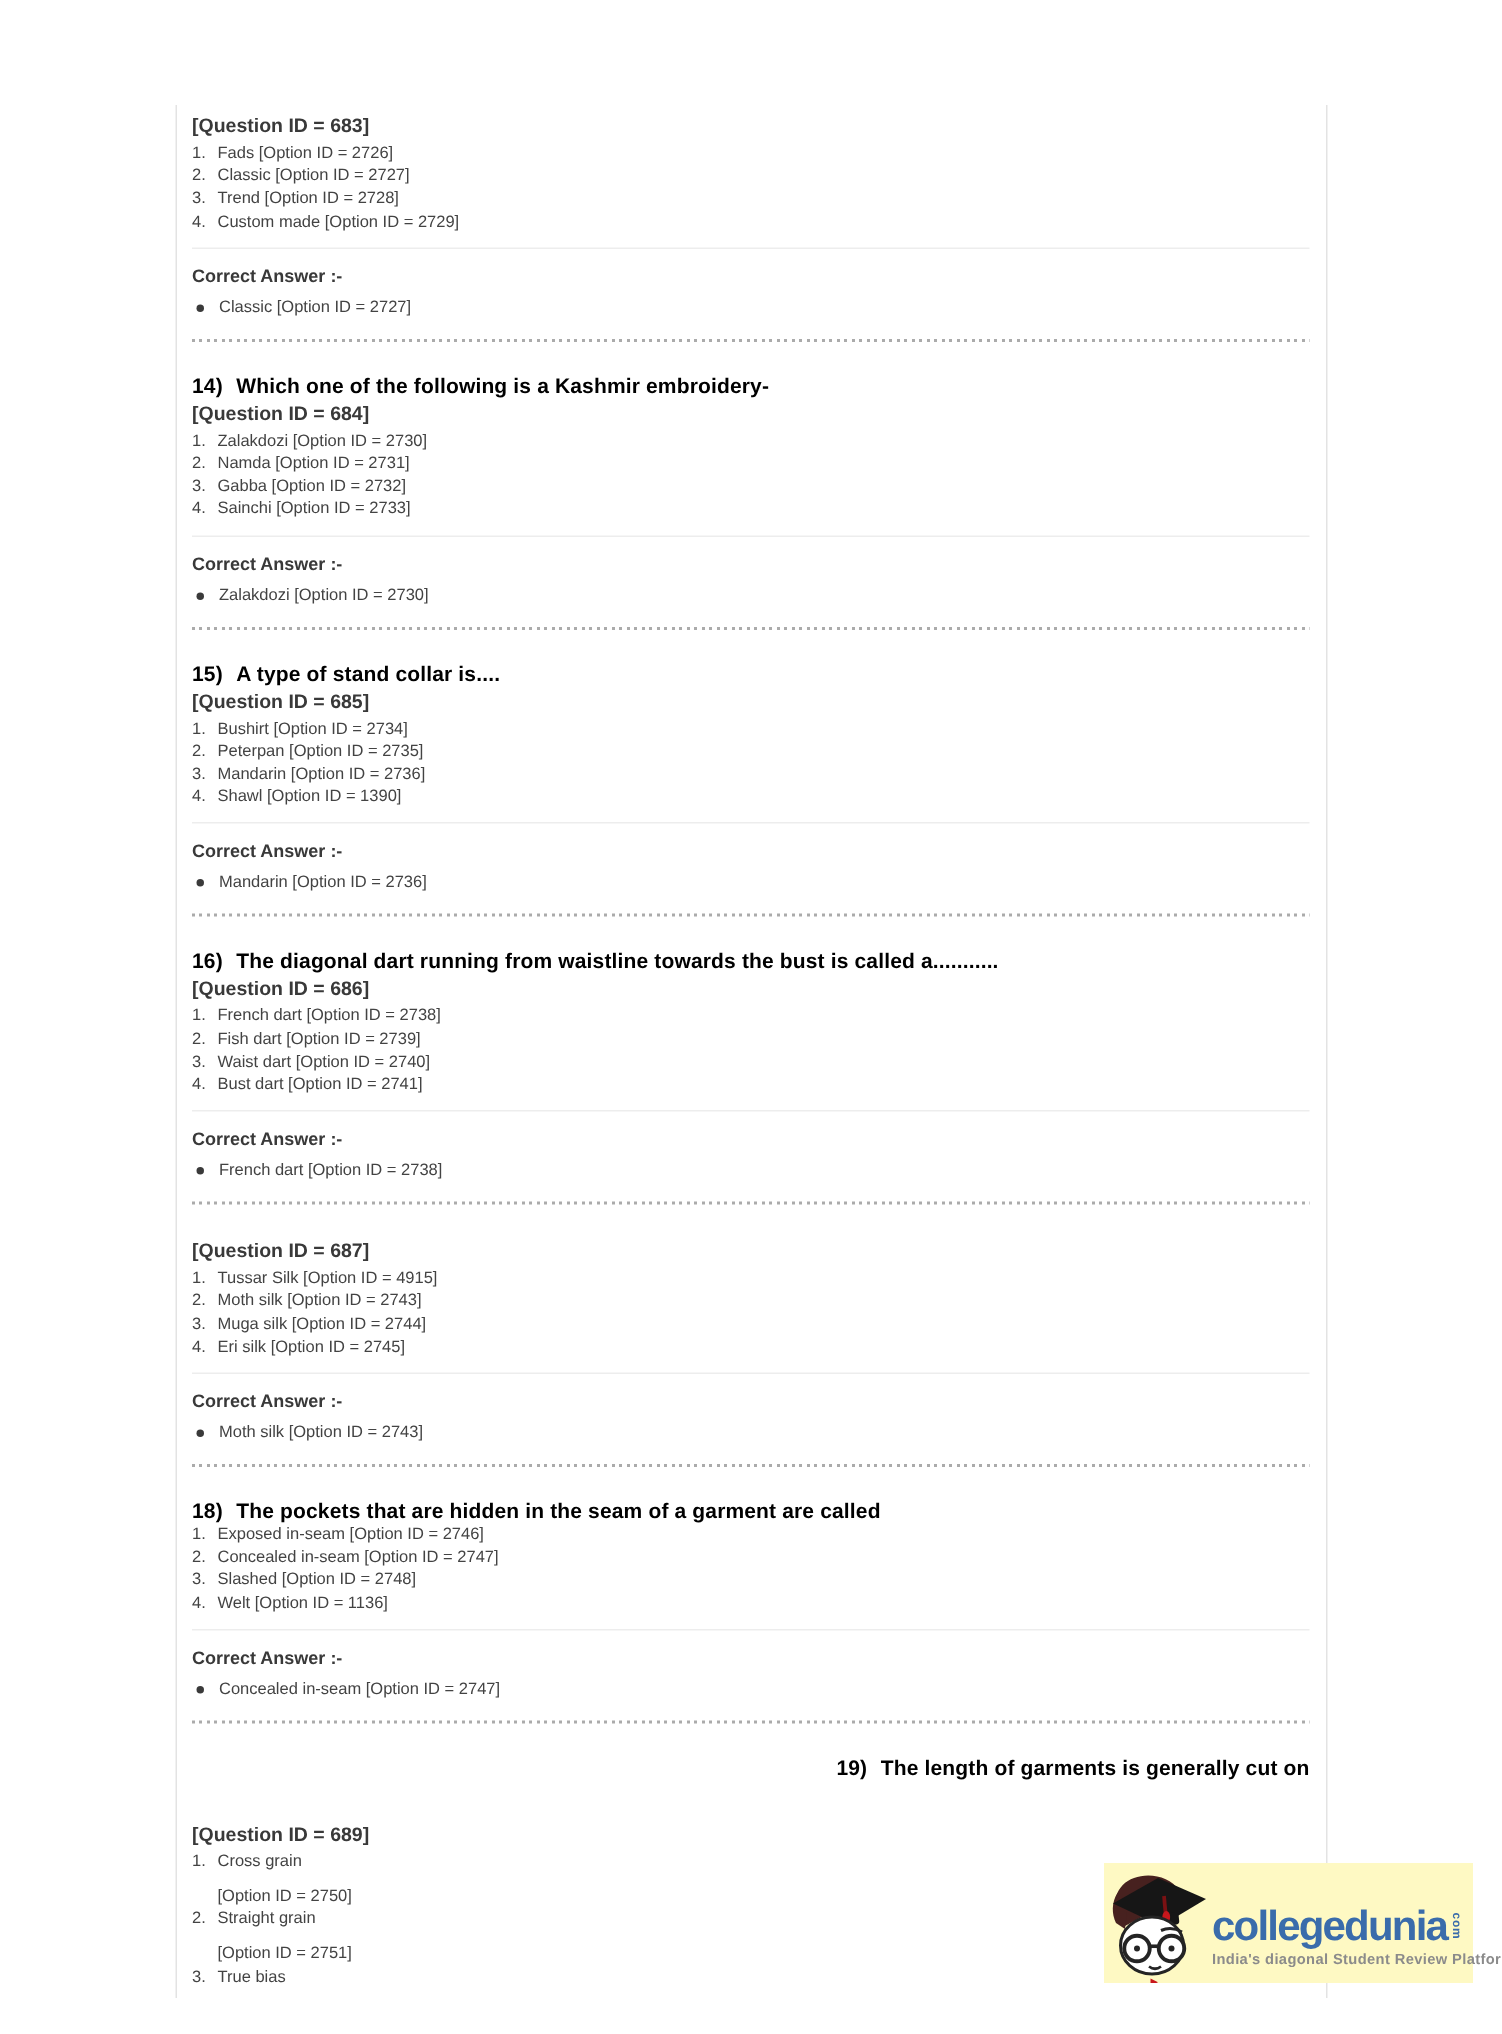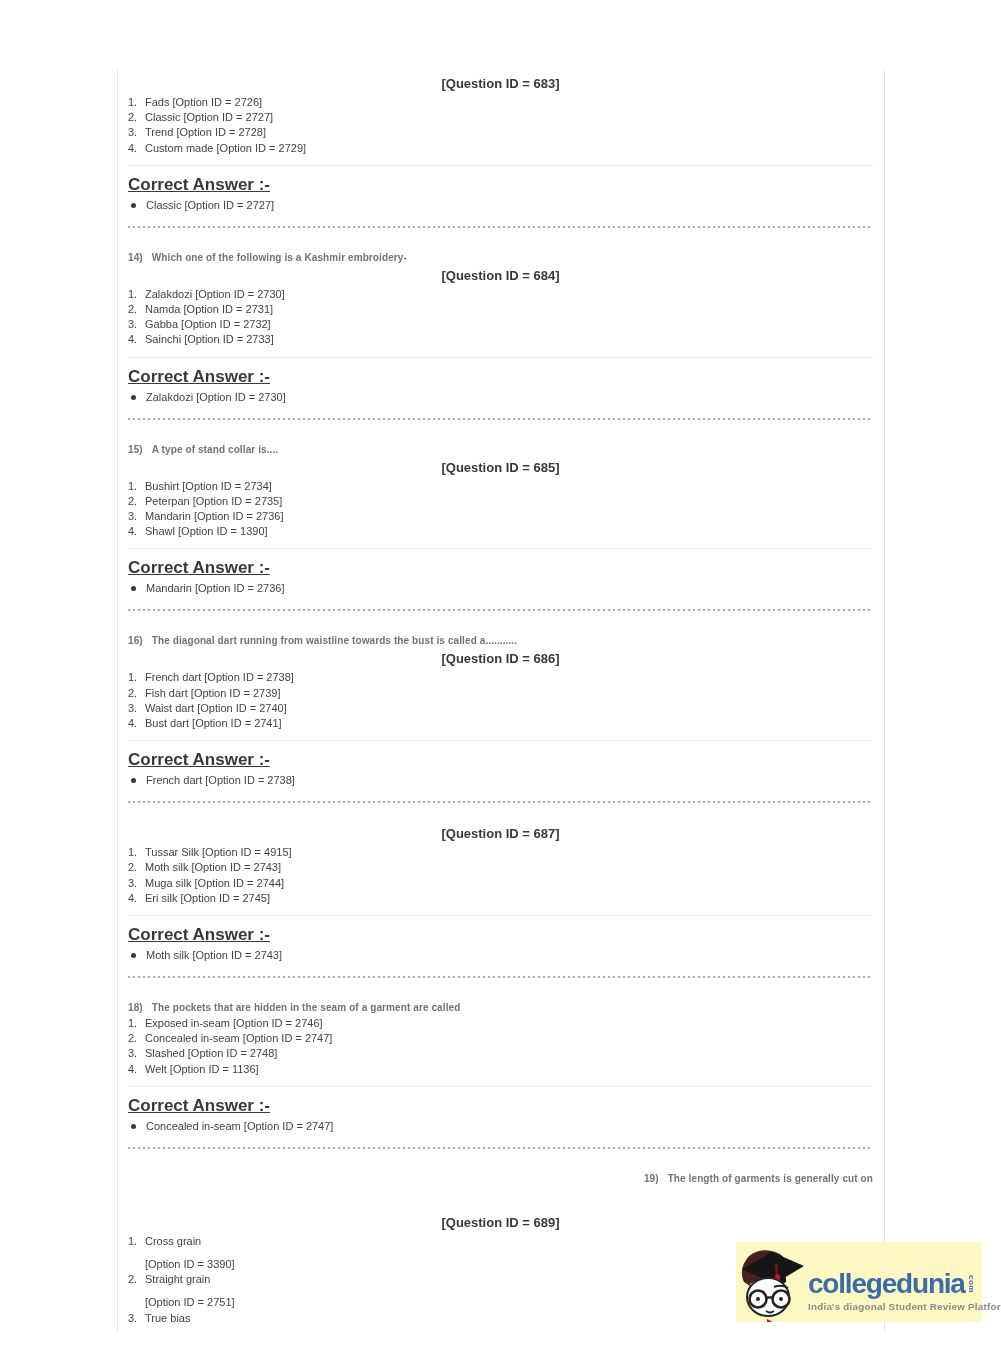--- a/index.html
+++ b/index.html
@@ -22,37 +22,36 @@
     min-height: 1220px;
     border-left: 1px solid #e3e3e3;
     border-right: 1px solid #e3e3e3;
     padding: 4px 11px 6px 10px;
   }
 
   .q-block { margin: 0; }
   .q-block.padded { padding-top: 21px; }
 
   .q-title {
-    font-size: 10px;
-    font-weight: bold;
-    color: #737373;
+    font-size: 14px;
+    font-weight: bold;
+    color: #000000;
     line-height: 17px;
     letter-spacing: 0.1px;
   }
   .q-title .q-num { margin-right: 9px; }
   .q-title.spaced { margin-bottom: 27px; text-align: right; }
 
   .qid {
     font-size: 13px;
     font-weight: bold;
     color: #393939;
     line-height: 17px;
     margin-top: 1px;
     margin-bottom: 3px;
-    text-align: center;
   }
 
   .opt {
     display: flex;
     font-size: 11px;
     color: #434343;
     line-height: 15.2px;
   }
   .opt-num { flex: none; width: 17px; }
   .opt-id {
@@ -61,26 +60,25 @@
     line-height: 15.2px;
     margin: 8px 0 0 17px;
   }
   .opt-wrap { margin-bottom: 0; }
 
   .answer-sep {
     border-top: 1px solid #ededed;
     margin-top: 9px;
   }
   .ca-label {
-    font-size: 17px;
+    font-size: 12px;
     font-weight: bold;
     color: #393939;
     padding-top: 11px;
     line-height: 15px;
-    text-decoration: underline;
   }
   .ca-row {
     display: flex;
     align-items: center;
     margin-top: 6px;
     font-size: 11px;
     color: #434343;
     line-height: 15px;
   }
   .bullet {
@@ -322,21 +320,21 @@
 
   <section class="q-block padded">
     <div class="q-title spaced"><span class="q-num">19)</span><span>The length of garments is generally cut on</span></div>
     <div class="qid">[Question ID = 689]</div>
     <div class="opts">
       <div class="opt-wrap">
         <div class="opt">
             <span class="opt-num">1.</span>
             <span class="opt-text">Cross grain</span>
           </div>
-        <div class="opt-id">[Option ID = 3390]</div>
+        <div class="opt-id">[Option ID = 2750]</div>
       </div>
       <div class="opt-wrap">
         <div class="opt">
             <span class="opt-num">2.</span>
             <span class="opt-text">Straight grain</span>
           </div>
         <div class="opt-id">[Option ID = 2751]</div>
       </div>
       <div class="opt-wrap">
         <div class="opt">

